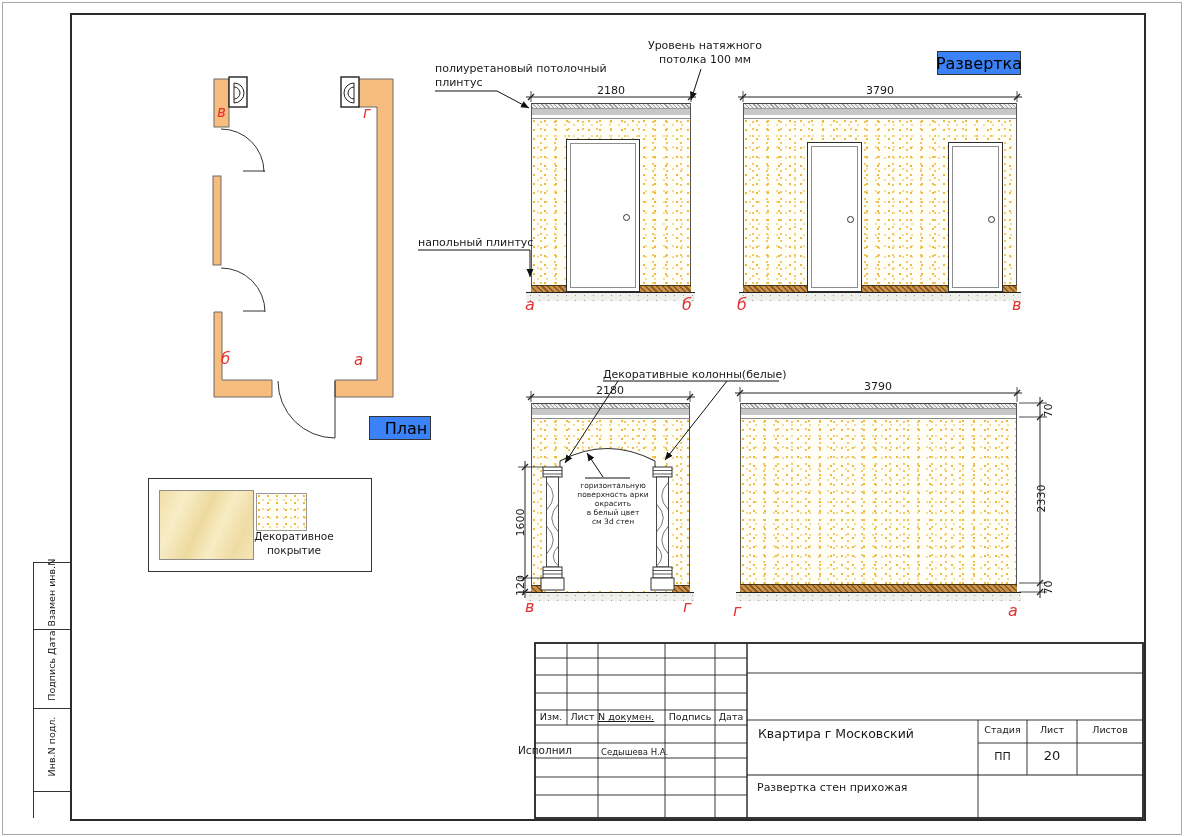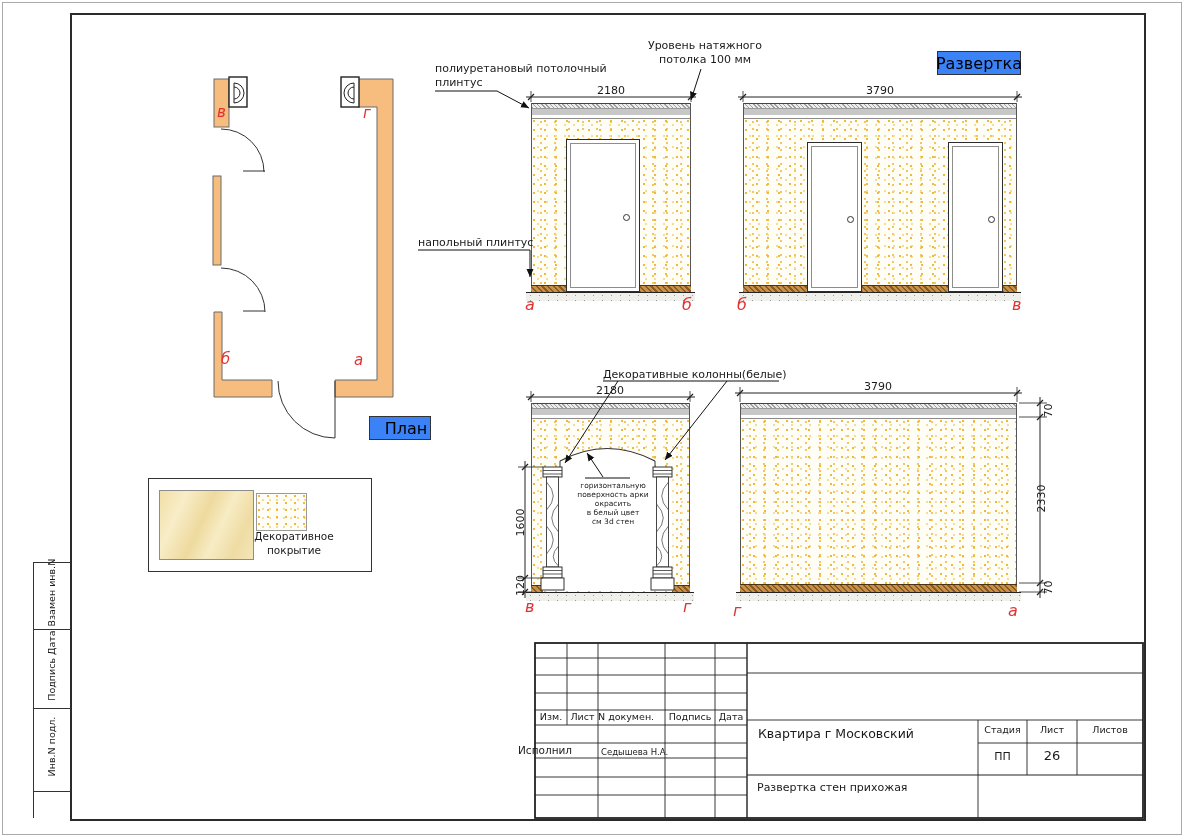--- a/index.html
+++ b/index.html
@@ -269,29 +269,29 @@
   <div class="txt red" style="left:525px;top:597px;">в</div>
   <div class="txt red" style="left:683px;top:597px;">г</div>
   <div class="txt red" style="left:733px;top:601px;">г</div>
   <div class="txt red" style="left:1008px;top:601px;">а</div>
 
   <div class="txt ctr" style="left:244px;top:530px;width:100px;font-size:10.5px;">Декоративное</div>
   <div class="txt ctr" style="left:244px;top:544px;width:100px;font-size:10.5px;">покрытие</div>
 
   <div class="txt tb ctr" style="left:535px;top:711px;width:32px;">Изм.</div>
   <div class="txt tb ctr" style="left:567px;top:711px;width:31px;">Лист</div>
-  <div class="txt tb ctr" style="left:598px;top:711px;width:56px;">N докумен.</div>
+  <div class="txt tb ctr" style="left:598px;top:711px;width:56px;text-decoration:underline;">N докумен.</div>
   <div class="txt tb ctr" style="left:665px;top:711px;width:50px;">Подпись</div>
   <div class="txt tb ctr" style="left:715px;top:711px;width:32px;">Дата</div>
   <div class="txt" style="left:518px;top:744px;font-size:10.5px;">Исполнил</div>
   <div class="txt" style="left:601px;top:747px;font-size:8.5px;text-align:right;">Седышева Н.А.</div>
   <div class="txt" style="left:758px;top:726px;font-size:12.5px;">Квартира г Московский</div>
   <div class="txt tb ctr" style="left:978px;top:724px;width:49px;">Стадия</div>
   <div class="txt tb ctr" style="left:1027px;top:724px;width:50px;">Лист</div>
   <div class="txt tb ctr" style="left:1077px;top:724px;width:66px;">Листов</div>
   <div class="txt ctr" style="left:978px;top:750px;width:49px;font-size:11px;">ПП</div>
-  <div class="txt ctr" style="left:1027px;top:748px;width:50px;font-size:13px;">26</div>
+  <div class="txt ctr" style="left:1027px;top:748px;width:50px;font-size:13px;">20</div>
   <div class="txt" style="left:757px;top:781px;font-size:11px;">Развертка стен прихожая</div>
 
   <div class="txt tb ctr rot" style="left:18px;top:588px;width:66px;">Взамен инв.N</div>
   <div class="txt tb ctr rot" style="left:12px;top:660px;width:79px;">Подпись Дата</div>
   <div class="txt tb ctr rot" style="left:10px;top:741px;width:83px;">Инв.N подл.</div>
 </div>
 
 </body></html>

